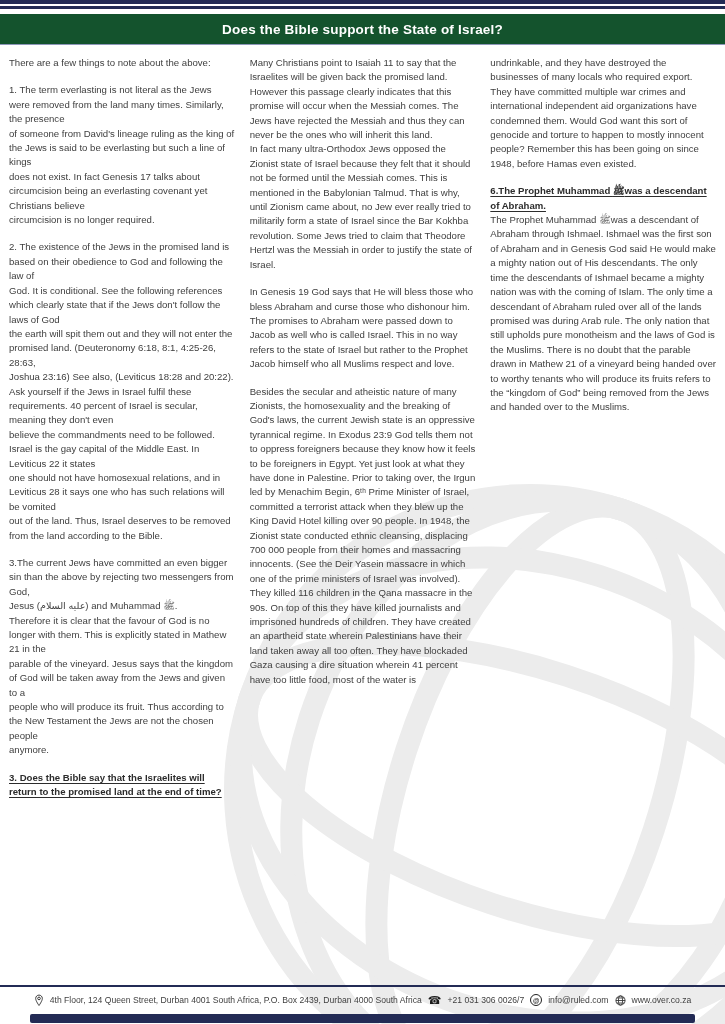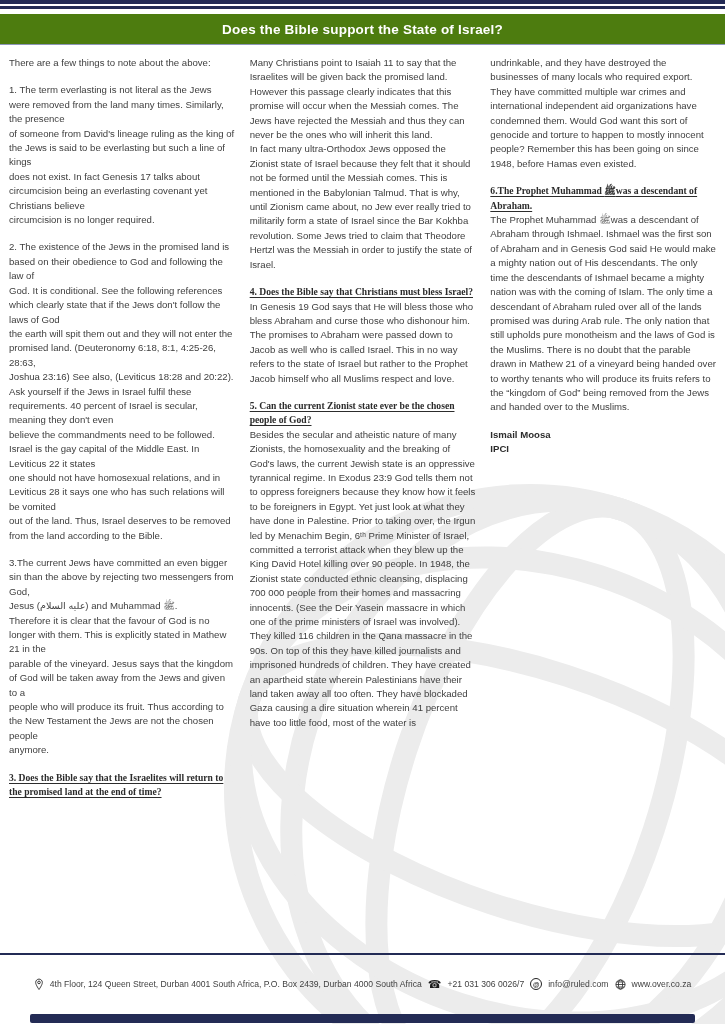--- a/index.html
+++ b/index.html
@@ -7,48 +7,48 @@
     position:relative; width:725px; height:1024px; overflow:hidden;
     background:#ffffff;
     font-family:"Liberation Sans","DejaVu Sans",sans-serif;
   }
   
   .strip-a { height:4px; background:#232b55; }
   .gap-a   { height:2px; background:#ffffff; }
   .strip-b { height:3px; background:#232b55; }
   .gap-b   { height:5px; background:#ffffff; }
   .titlebar {
-    height:30px; background:#4d7c0f; border-bottom:1px solid #8d96b8;
+    height:30px; background:#14532d; border-bottom:1px solid #8d96b8;
     display:flex; align-items:center; justify-content:center;
   }
   .titlebar h1 {
     margin:0; color:#ffffff; font-size:13.5px; font-weight:bold; letter-spacing:.2px;
   }
   
   .watermark { position:absolute; top:0; left:0; z-index:0; pointer-events:none; }
   
   .columns {
     position:absolute; top:56px; left:9px; right:9px; bottom:42px; z-index:1;
     display:grid; grid-template-columns:1fr 1fr 1fr; column-gap:15px;
   }
   .para, .heading, .signature {
     font-size:9.6px; line-height:14.4px; color:#3e3e3e;
     white-space:pre-line; margin:0 0 13px 0;
   }
   .heading {
     font-weight:bold; color:#2c2c2c; margin-bottom:0;
-    text-decoration:underline; text-underline-offset:2px;font-family:Liberation Serif, serif;
+    text-decoration:underline; text-underline-offset:2px;
   }
   .signature { font-weight:bold; color:#2c2c2c; }
   
   .footer { position:absolute; left:0; right:0; bottom:0; z-index:1; background:transparent; }
   .footer-rule { height:2px; background:#232b55; }
   .footer-row {
     height:26px; display:flex; align-items:center; justify-content:center;
-    gap:6px; font-size:8.6px; color:#3f3f3f; white-space:nowrap; padding:16px 8px;
+    gap:6px; font-size:8.6px; color:#3f3f3f; white-space:nowrap; padding:0 8px;
   }
   .footer-row .icon { display:inline-flex; align-items:center; justify-content:center; flex:0 0 auto; }
   .phone-glyph { font-size:11px; color:#1c1c1c; font-family:"DejaVu Sans",sans-serif; line-height:1; }
   .at-icon {
     width:10px; height:10px; border:1.2px solid #222; border-radius:50%;
     display:inline-flex; align-items:center; justify-content:center;
     font-size:6.5px; font-weight:bold; color:#222;
   }
   .bottom-bar { height:9px; background:#232b55; margin:1px 30px 1px 30px; border-radius:2px; }
 </style>
@@ -97,32 +97,28 @@
 Therefore it is clear that the favour of God is no longer with them. This is explicitly stated in Mathew 21 in the
 parable of the vineyard. Jesus says that the kingdom of God will be taken away from the Jews and given to a
 people who will produce its fruit. Thus according to the New Testament the Jews are not the chosen people
 anymore.</p>
       <h2 class="heading">3. Does the Bible say that the Israelites will return to the promised land at the end of time?</h2>
     </section>
 
     <section class="col">
       <p class="para">Many Christians point to Isaiah 11 to say that the Israelites will be given back the promised land. However this passage clearly indicates that this promise will occur when the Messiah comes. The Jews have rejected the Messiah and thus they can never be the ones who will inherit this land.
 In fact many ultra-Orthodox Jews opposed the Zionist state of Israel because they felt that it should not be formed until the Messiah comes. This is mentioned in the Babylonian Talmud. That is why, until Zionism came about, no Jew ever really tried to militarily form a state of Israel since the Bar Kokhba revolution. Some Jews tried to claim that Theodore Hertzl was the Messiah in order to justify the state of Israel.</p>
-      <h2 class="heading">4. Does the Bible say that  Christians must bless Israel?</h2>
       <p class="para">In Genesis 19 God says that He will bless those who bless Abraham and curse those who dishonour him. The promises to Abraham were passed down to Jacob as well who is called Israel. This in no way refers to the state of Israel but rather to the Prophet Jacob himself who all Muslims respect and love.</p>
-      <h2 class="heading">5. Can the current Zionist state ever be the chosen people of God?</h2>
       <p class="para">Besides the secular and atheistic nature of many Zionists, the homosexuality and the breaking of God's laws, the current Jewish state is an oppressive tyrannical regime. In Exodus 23:9 God tells them not to oppress foreigners because they know how it feels to be foreigners in Egypt. Yet just look at what they have done in Palestine. Prior to taking over, the Irgun led by Menachim Begin, 6ᵗʰ Prime Minister of Israel, committed a terrorist attack when they blew up the King David Hotel killing over 90 people. In 1948, the Zionist state conducted ethnic cleansing, displacing 700 000 people from their homes and massacring innocents. (See the Deir Yasein massacre in which one of the prime ministers of Israel was involved). They killed 116 children in the Qana massacre in the 90s. On top of this they have killed journalists and imprisoned hundreds of children. They have created an apartheid state wherein Palestinians have their land taken away all too often. They have blockaded Gaza causing a dire situation wherein 41 percent have too little food, most of the water is</p>
     </section>
 
     <section class="col">
       <p class="para">undrinkable, and they have destroyed the businesses of many locals who required export. They have committed multiple war crimes and international independent aid organizations have condemned them. Would God want this sort of genocide and torture to happen to mostly innocent people? Remember this has been going on since 1948, before Hamas even existed.</p>
       <h2 class="heading">6.The Prophet Muhammad  ﷺwas a descendant of Abraham.</h2>
       <p class="para">The Prophet Muhammad  ﷺwas a descendant of Abraham through Ishmael. Ishmael was the first son of Abraham and in Genesis God said He would make a mighty nation out of His descendants. The only time the descendants of Ishmael became a mighty nation was with the coming of Islam. The only time a descendant of Abraham ruled over all of the lands promised was during Arab rule. The only nation that still upholds pure monotheism and the laws of God is the Muslims. There is no doubt that the parable drawn in Mathew 21 of a vineyard being handed over to worthy tenants who will produce its fruits refers to the “kingdom of God” being removed from the Jews and handed over to the Muslims.</p>
-      <p class="signature">Ismail Moosa
-IPCI</p>
     </section>
 
   </main>
 
   <footer class="footer">
     <div class="footer-rule"></div>
     <div class="footer-row">
       <span class="icon">
         <svg width="10" height="13" viewBox="0 0 24 30">
           <path d="M12 2C7.6 2 4 5.6 4 10c0 6 8 17 8 17s8-11 8-17c0-4.4-3.6-8-8-8z" fill="none" stroke="#2b2b2b" stroke-width="2.2"></path>

